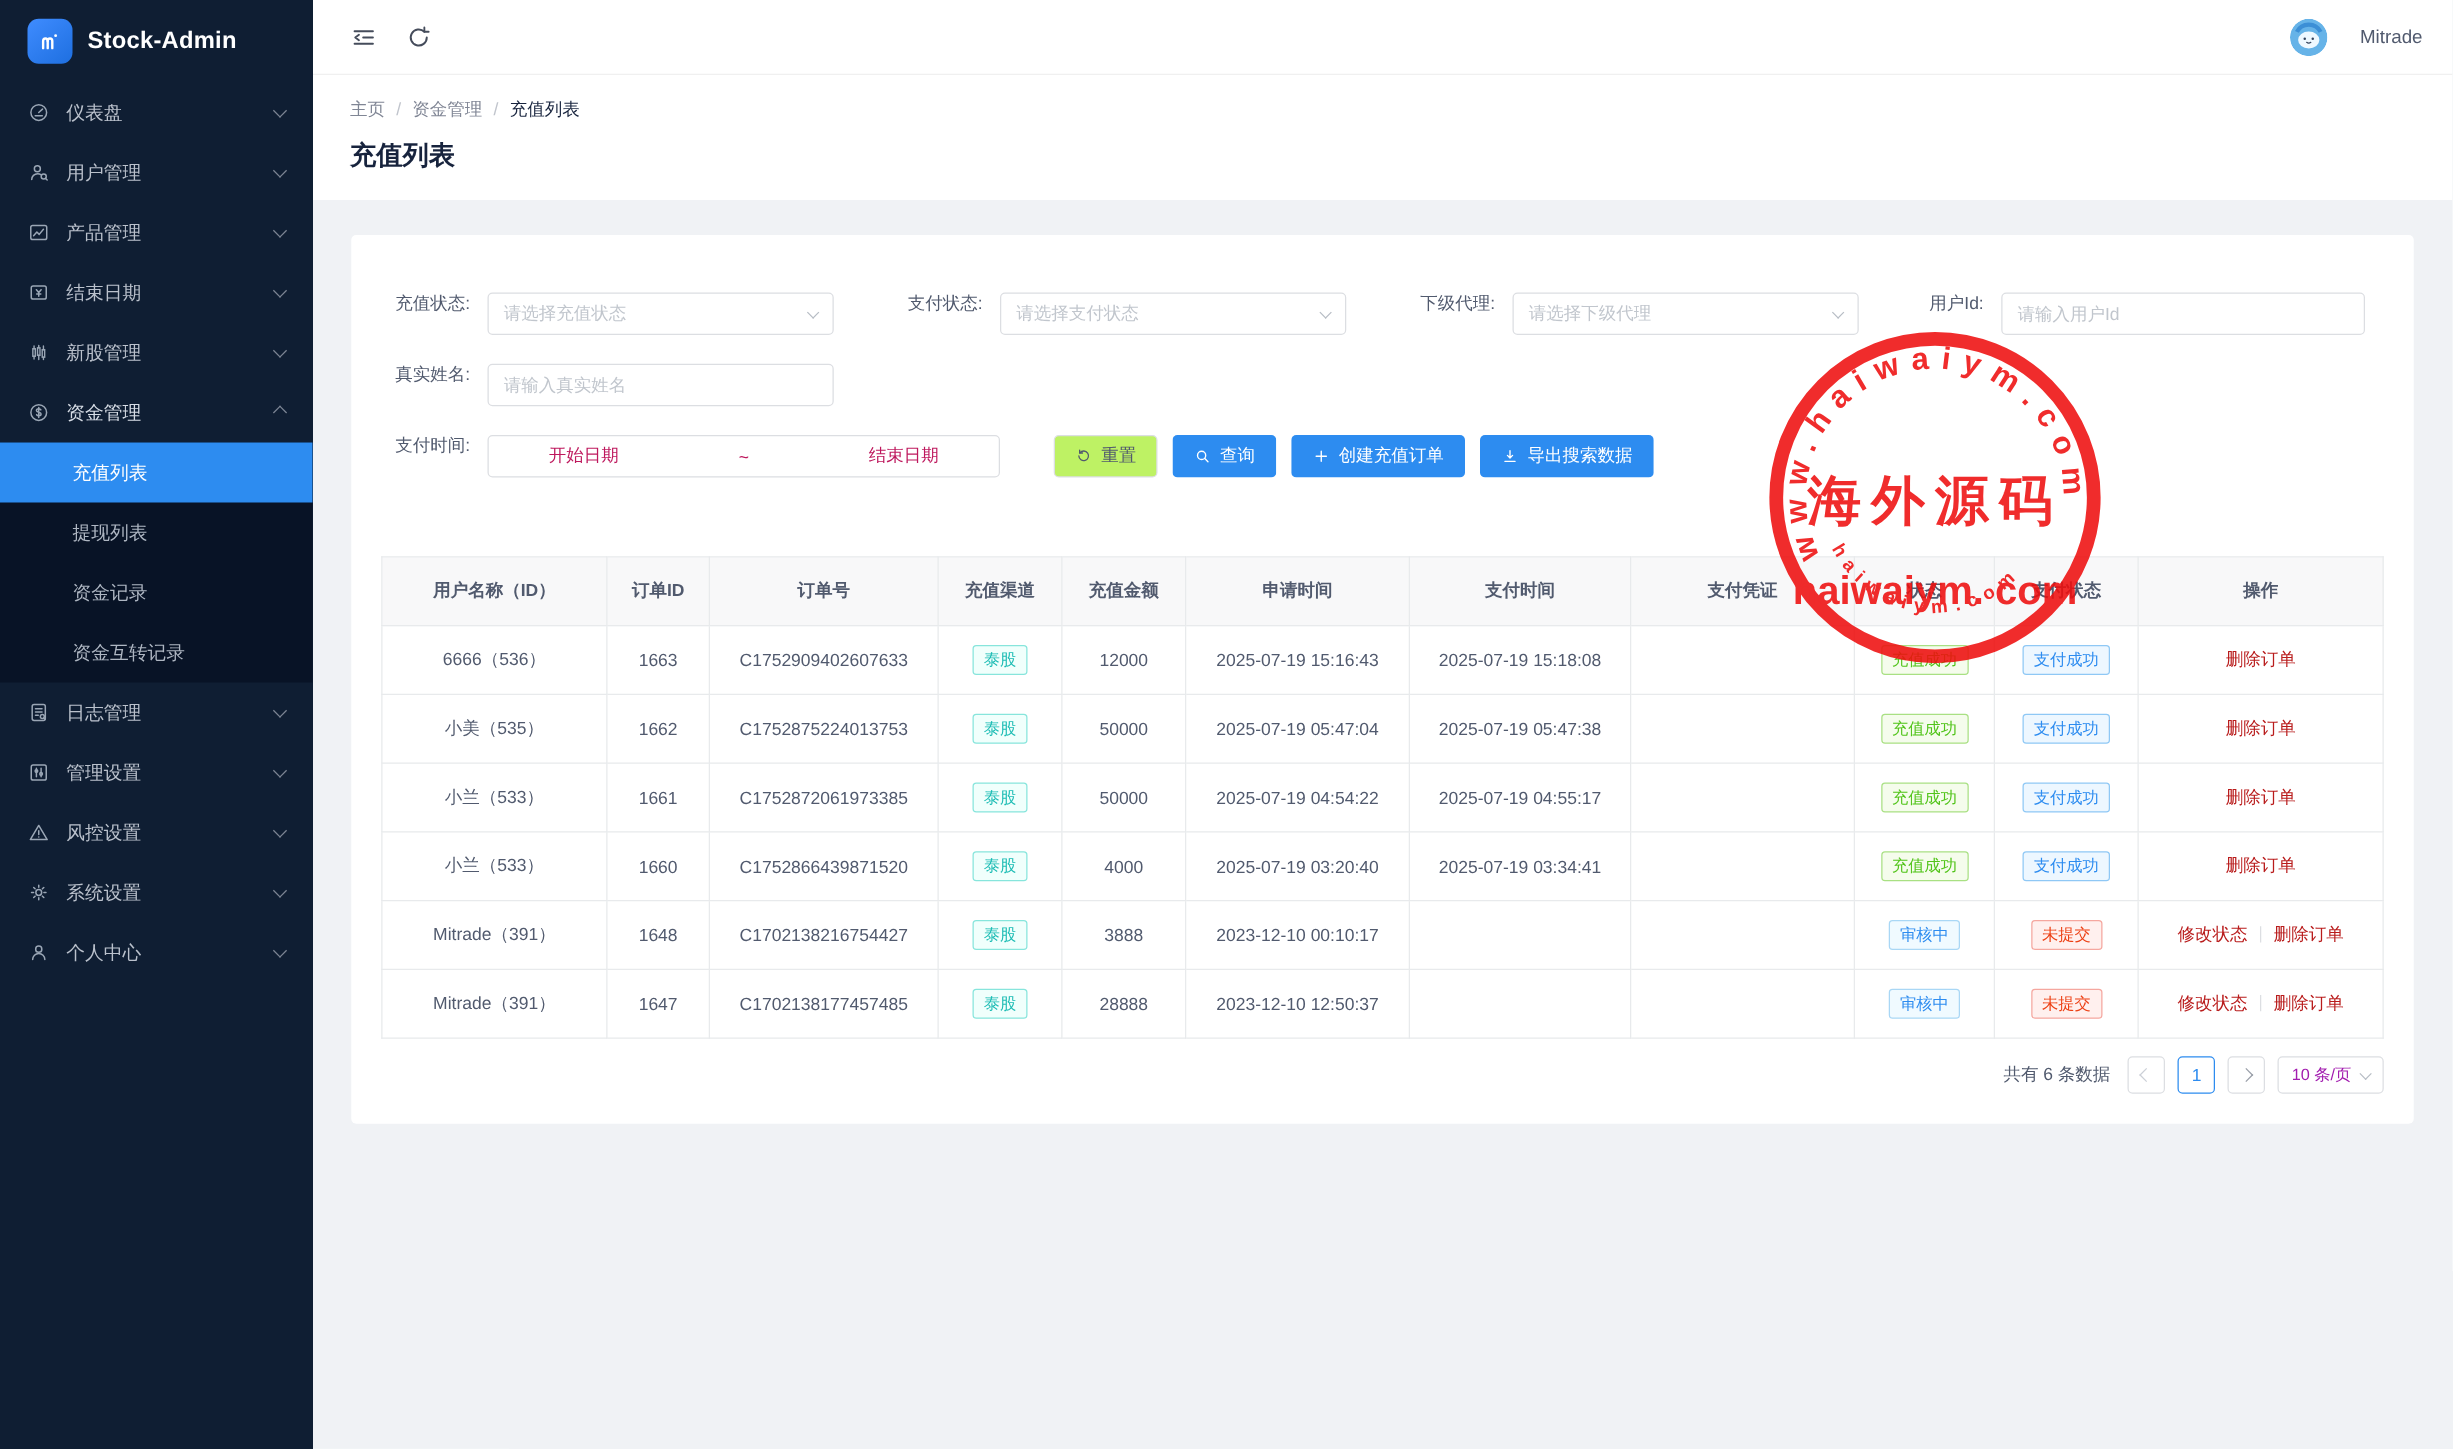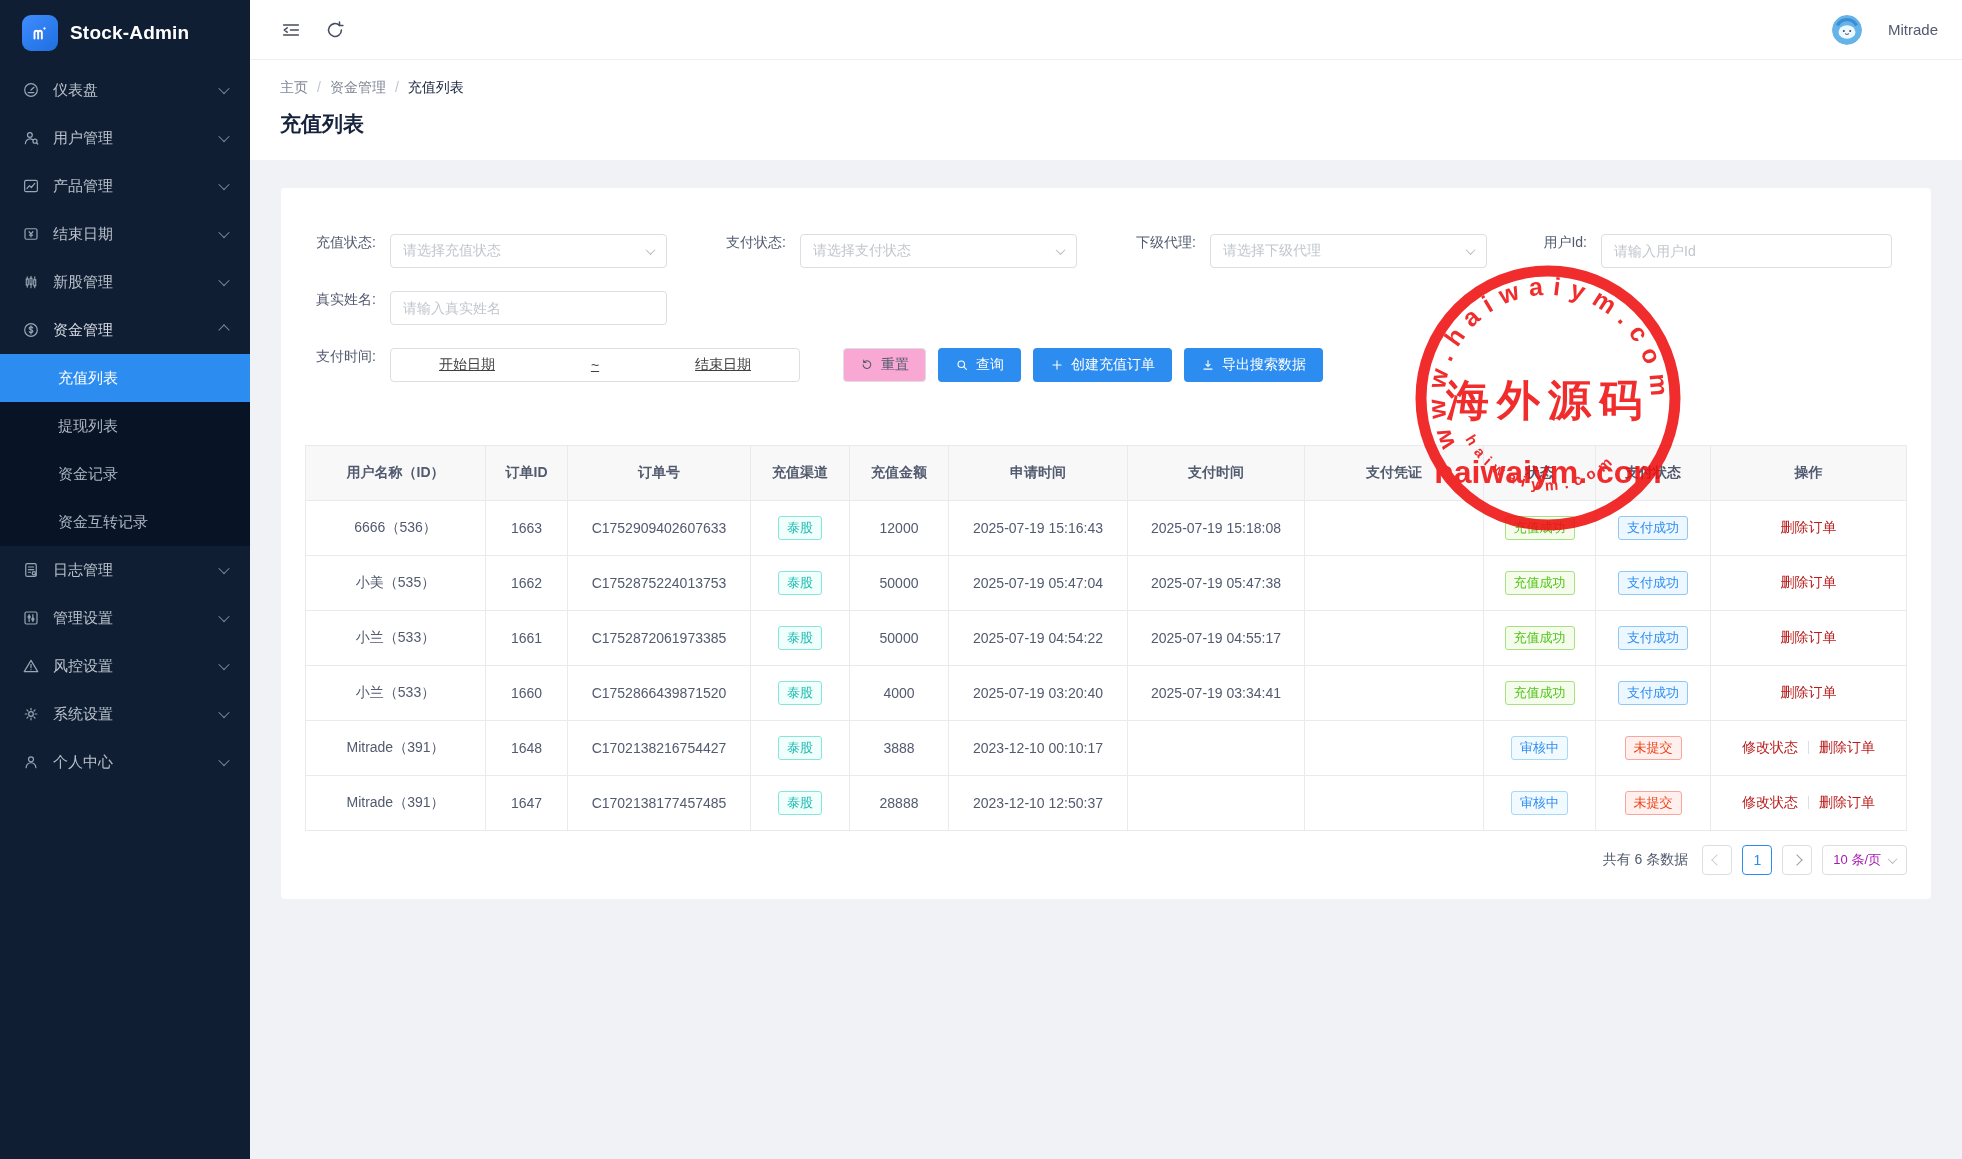--- a/index.html
+++ b/index.html
@@ -75,29 +75,29 @@
     height: 34px; border: 1px solid #dcdee2; border-radius: 4px; background: #fff;
     display: flex; align-items: center; font-size: 14px;
   }
   .select { width: 277px; padding: 0 12px; cursor: pointer; justify-content: space-between; }
   .select .ph { color: #c1c6cd; }
   .select .chev, .page-size .chev { color: #b6bcc4; width: 7px; height: 7px; }
   .text-input { width: 277px; padding: 0 12px; color: #515a6e; outline: none; }
   .text-input.wide { width: 291px; }
   .text-input::placeholder { color: #c1c6cd; }
   .date-range { width: 410px; justify-content: space-around; cursor: pointer; }
-  .date-range .ph { color: #404040; text-decoration: underline; }
+  .date-range .ph { color: #be185d; }
 
   .btn {
     height: 34px; border-radius: 4px; border: 1px solid transparent; cursor: pointer;
     display: inline-flex; align-items: center; gap: 7px; padding: 0 16px; font-size: 14px;
     font-family: inherit;
   }
   .btn svg { width: 14px; height: 14px; }
-  .btn-ghost { background: #f9a8d4; border-color: #dcdee2; color: #515a6e; font-family: Liberation Serif, serif; }
+  .btn-ghost { background: #bef264; border-color: #dcdee2; color: #515a6e; font-family: Liberation Serif, serif; }
   .btn-primary { background: #2d8cf0; color: #fff; }
   .btn + .btn { margin-left: 12px; }
   .btn-reset { margin-left: 43px; }
 
   
   .table-wrap { margin-top: 63px; }
   table { width: 100%; border-collapse: collapse; table-layout: fixed; }
   th, td { border: 1px solid #e8eaec; height: 55px; text-align: center; font-size: 14px; padding: 0 4px; }
   th { background: #f8f8f9; color: #515a6e; font-weight: 600; }
   td { color: #515a6e; }

